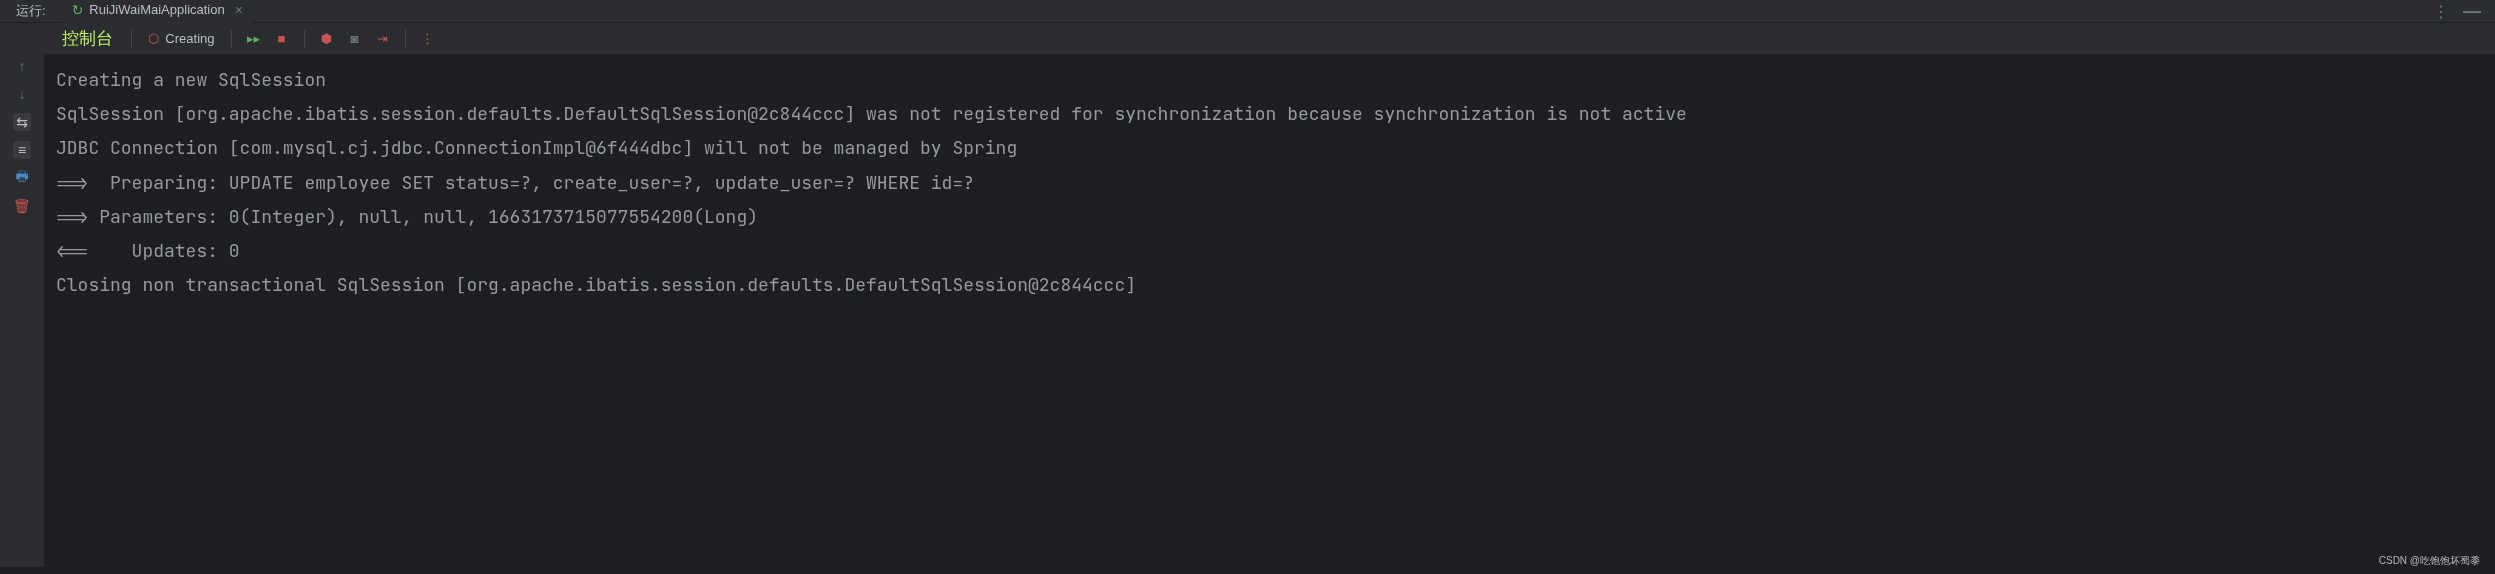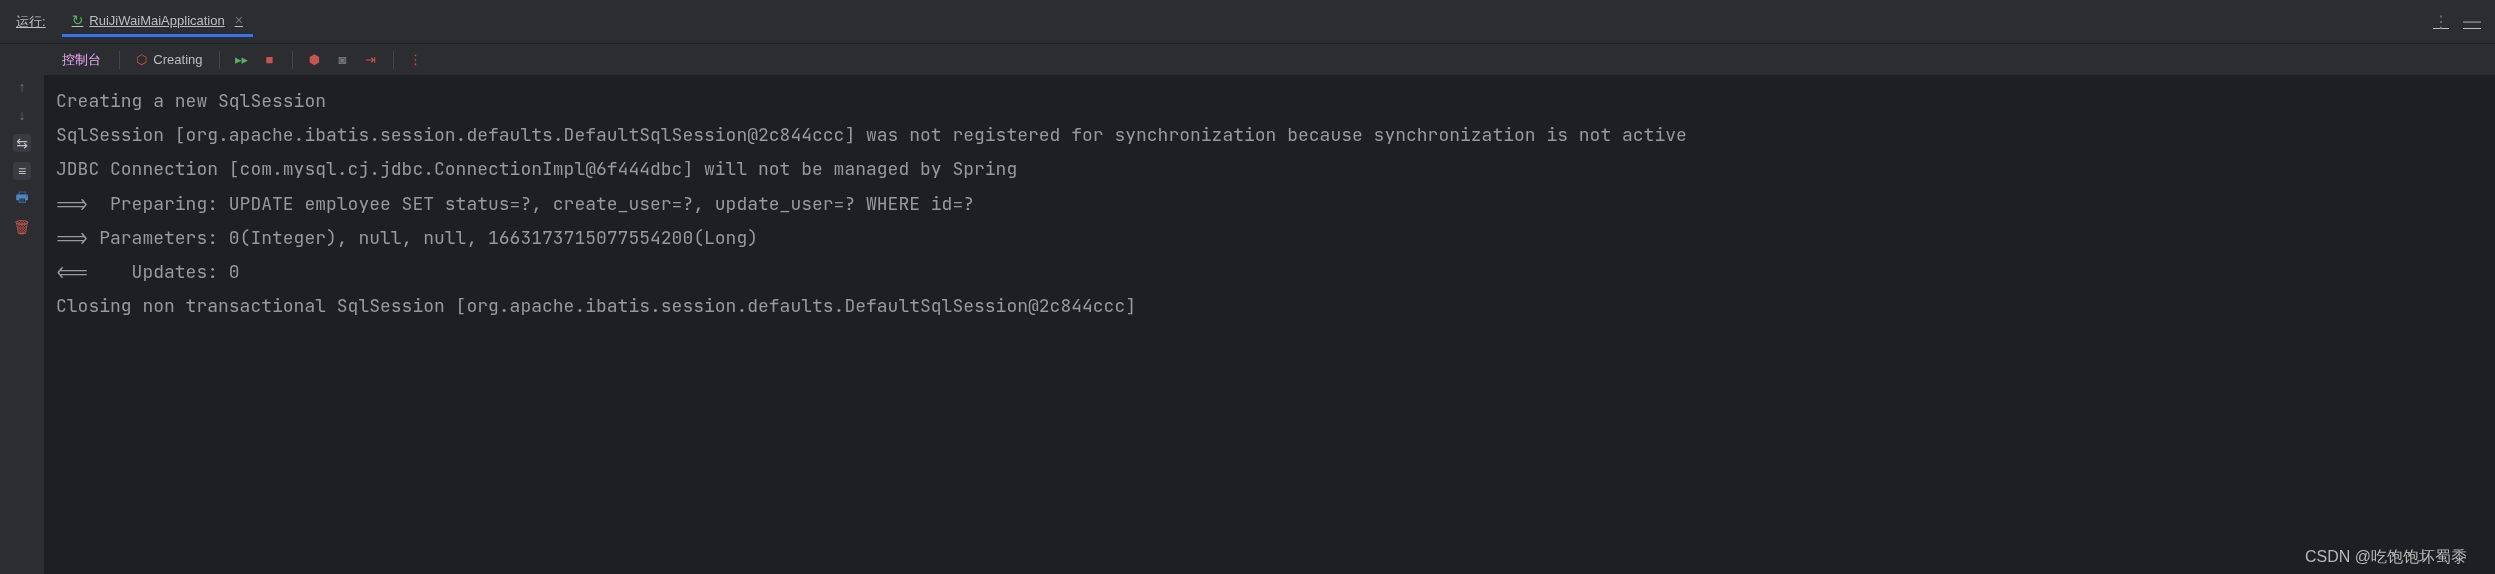--- a/index.html
+++ b/index.html
@@ -9,24 +9,23 @@
     }
     body {
       background: #1e1f22;
       font-family: "Microsoft YaHei", -apple-system, sans-serif;
       color: #bcbec4;
       overflow: hidden;
     }
     .top-bar {
       display: flex;
       align-items: center;
-      height: 44px;
+      height: 23px;
       background: #2b2d30;
       border-bottom: 1px solid #1e1f22;
-      text-decoration: underline;
     }
     .run-label {
       padding: 0 16px;
       font-size: 13px;
       color: #bcbec4;
     }
     .app-tab {
       display: flex;
       align-items: center;
       height: 30px;
@@ -109,22 +108,22 @@
     .toolbar {
       display: flex;
       align-items: center;
       height: 32px;
       background: #2b2d30;
       padding: 0 10px;
       gap: 4px;
       border-bottom: 1px solid #1e1f22;
     }
     .tab-label {
-      font-size: 13px;
-      color: #f0abfc;
+      font-size: 17px;
+      color: #bef264;
       padding: 0 8px;
     }
     .divider {
       width: 1px;
       height: 18px;
       background: #43454a;
       margin: 0 6px;
     }
     .actuator {
       display: flex;
@@ -159,22 +158,22 @@
       font-size: 18px;
       line-height: 1.9;
       color: #97999f;
       white-space: pre-wrap;
       word-break: break-word;
       overflow: hidden;
     }
     .watermark {
       position: fixed;
       bottom: 6px;
-      right: 28px;
-      font-size: 16px;
+      right: 15px;
+      font-size: 10px;
       color: #b8b8b8;
       font-family: "Microsoft YaHei", sans-serif;
       margin-left: 48px;
     }
   </style>
 </head>
 <body>
 
 <div class="top-bar">
   <span class="run-label">运行:</span>

